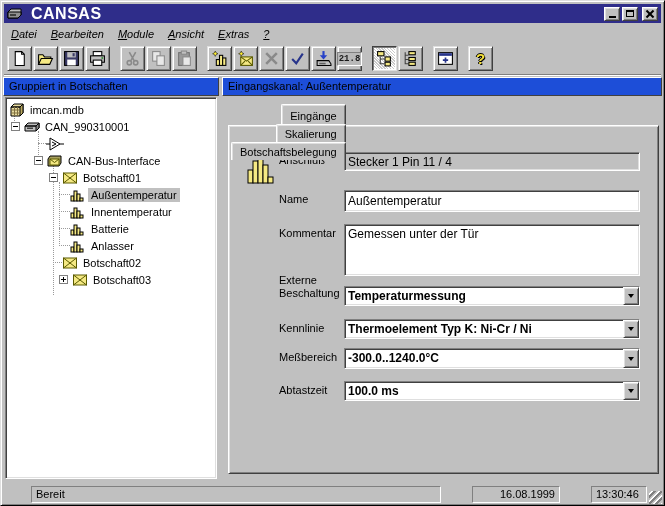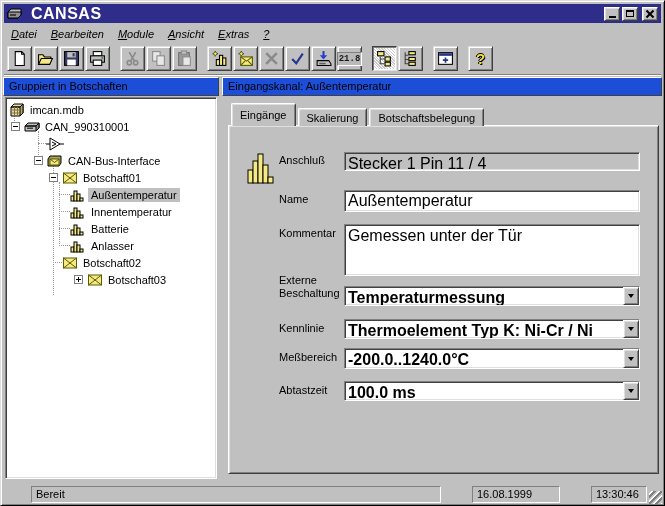--- a/index.html
+++ b/index.html
@@ -49,44 +49,44 @@
   .tree-row .lbl.sel{background:#c0c0c0;}
   .expander{width:9px;height:9px;background:#fff;border:1px solid #808080;position:relative;flex:none;margin-right:4px;}
   .expander:before{content:"";position:absolute;left:1px;top:3px;width:5px;height:1px;background:#000;}
   .expander.plus:after{content:"";position:absolute;left:3px;top:1px;width:1px;height:5px;background:#000;}
   .stub{border-top:1px dotted #9a9a9a;height:0;flex:none;}
   .spine{position:absolute;width:0;border-left:1px dotted #9a9a9a;}
   .ticon{flex:none;}
   
   .splitter{position:absolute;left:216px;top:96px;width:5px;height:382px;cursor:col-resize;}
   
-  .tab-strip{position:absolute;left:230px;top:103px;height:22px;display:flex;align-items:flex-end;z-index:2;}
+  .tab-strip{position:absolute;left:230px;top:103px;height:22px;display:flex;align-items:flex-end;z-index:2;flex-direction:column;}
   .tab{background:#c0c0c0;border:1px solid;border-color:#fff #404040 #c0c0c0 #fff;
     box-shadow:inset 1px 1px 0 #dfdfdf,inset -1px 0 0 #808080;
     border-bottom:none;padding:3px 8px 2px 8px;margin-right:2px;height:18px;border-radius:2px 2px 0 0;}
   .tab.active{height:23px;padding-top:5px;font-weight:normal;z-index:3;}
   .tab-page{position:absolute;left:227px;top:124px;width:431px;height:349px;background:#c0c0c0;
     border:1px solid;border-color:#fff #404040 #404040 #fff;box-shadow:inset 1px 1px 0 #dfdfdf,inset -1px -1px 0 #808080;}
   
   .f-label{position:absolute;left:50px;width:64px;line-height:13px;}
   .f-field{position:absolute;left:115px;width:296px;background:#fff;
     border:1px solid;border-color:#808080 #fff #fff #808080;box-shadow:inset 1px 1px 0 #404040,inset -1px -1px 0 #dfdfdf;
-    padding:2px 3px;font-family:"Liberation Sans",sans-serif;font-size:16px;}
+    padding:2px 3px;font-family:"Liberation Sans",sans-serif;font-size:12px;}
   .f-readonly{background:#c0c0c0;}
   input.f-field{outline:none;}
   .combo{display:flex;align-items:stretch;padding:0;}
   .combo .cval{flex:1;padding:2px 3px;white-space:nowrap;overflow:hidden;font-weight:bold;}
   .combo .carrow{width:16px;background:#c0c0c0;flex:none;display:flex;align-items:center;justify-content:center;
     border:1px solid;border-color:#fff #404040 #404040 #fff;box-shadow:inset 1px 1px 0 #dfdfdf,inset -1px -1px 0 #808080;}
   .tri-down{width:0;height:0;border-left:3px solid transparent;border-right:3px solid transparent;border-top:4px solid #000;}
   
   .statusbar{position:absolute;left:2px;right:2px;top:482px;height:21px;display:flex;align-items:center;padding-top:2px;}
   .sb-panel{height:17px;border:1px solid;border-color:#808080 #fff #fff #808080;padding:1px 4px;margin-right:3px;margin-left:28px;}
   .sb-status{flex:1;}
-  .sb-date{width:88px;}
+  .sb-date{width:88px;text-align:right;}
   .sb-time{width:56px;margin-right:2px;}
   .grip{width:13px;height:13px;align-self:flex-end;
     background:repeating-linear-gradient(135deg,transparent 0 2px,#fff 2px 3px,#808080 3px 5px);}
 </style>
 </head>
 <body>
 
 <div class="window">
 
   <div class="titlebar">
@@ -344,21 +344,21 @@
 
       <div class="tree-row" style="padding-left:47px">
         <span class="stub" style="width:9px"></span>
         <svg class="ticon" width="16" height="16" viewBox="0 0 16 16">
           <rect x="1.5" y="3" width="13" height="10" fill="#f5e983" stroke="#5a5a00"></rect>
           <path d="M1.5 3 L8 8 L14.5 3 M1.5 13 L8 8 L14.5 13" fill="none" stroke="#5a5a00"></path>
         </svg>
         <span class="lbl">Botschaft02</span>
       </div>
 
-      <div class="tree-row" style="padding-left:68px">
+      <div class="tree-row" style="padding-left:53px">
         <span class="expander plus"></span>
         <svg class="ticon" width="16" height="16" viewBox="0 0 16 16">
           <rect x="1.5" y="3" width="13" height="10" fill="#f5e983" stroke="#5a5a00"></rect>
           <path d="M1.5 3 L8 8 L14.5 3 M1.5 13 L8 8 L14.5 13" fill="none" stroke="#5a5a00"></path>
         </svg>
         <span class="lbl">Botschaft03</span>
       </div>
 
     </div>
   </div>
@@ -401,21 +401,21 @@
     <div class="f-label" style="top:196px">Kennlinie</div>
     <div class="f-field combo" style="top:193px;height:20px">
       <span class="cval">Thermoelement Typ K: Ni-Cr / Ni</span>
       <span class="carrow">
           <span class="tri-down"></span>
         </span>
     </div>
 
     <div class="f-label" style="top:225px">Meßbereich</div>
     <div class="f-field combo" style="top:222px;height:21px">
-      <span class="cval">-200.0..1240.0°C</span>
+      <span class="cval">-300.0..1240.0°C</span>
       <span class="carrow">
           <span class="tri-down"></span>
         </span>
     </div>
 
     <div class="f-label" style="top:258px">Abtastzeit</div>
     <div class="f-field combo" style="top:255px;height:20px">
       <span class="cval">100.0 ms</span>
       <span class="carrow">
           <span class="tri-down"></span>

